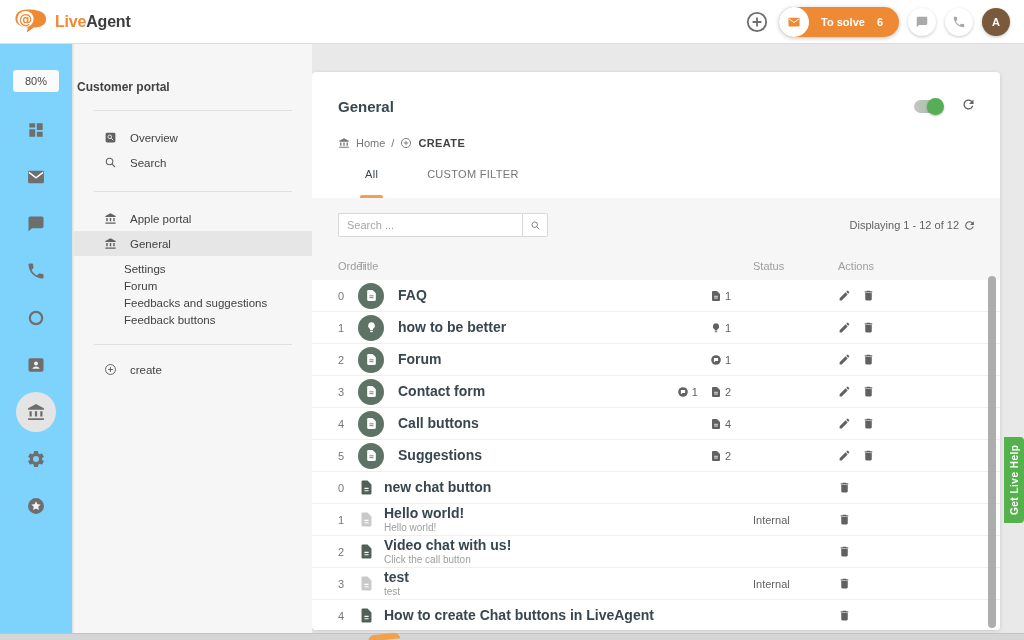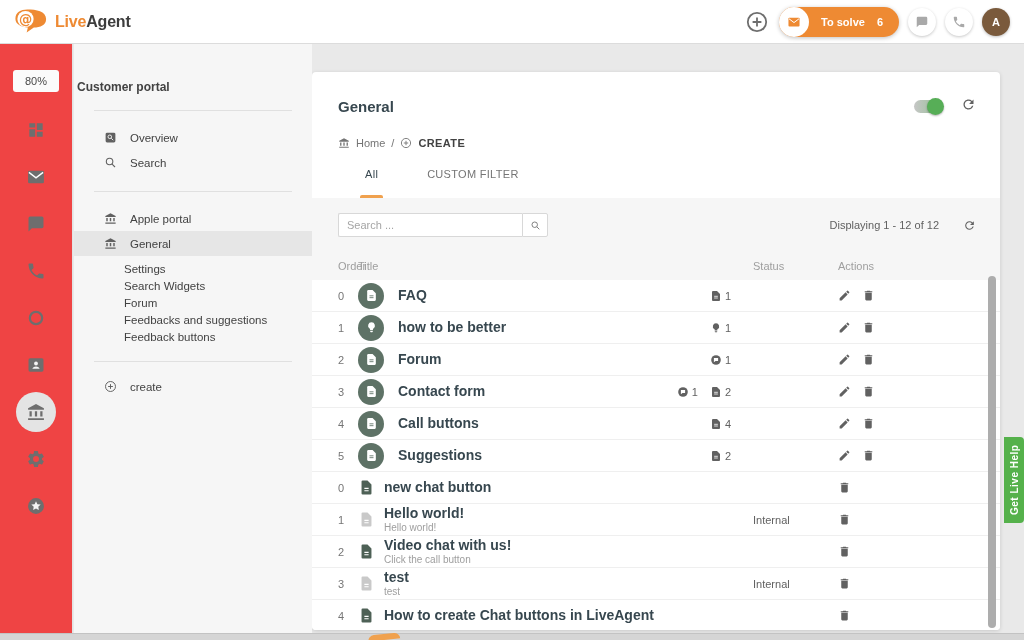--- a/index.html
+++ b/index.html
@@ -50,21 +50,21 @@
   .avatar {
     width:28px; height:28px; border-radius:50%; background:var(--avatar-brown,#7A5A3C);
     color:#fff; font-size:11px; font-weight:bold;
     display:flex; align-items:center; justify-content:center;
     box-shadow:0 1px 3px rgba(0,0,0,.25); cursor:pointer;
   }
 
   
   .rail {
     position:absolute; top:44px; left:0; bottom:0; width:73px;
-    background:#ef4444; border-right:1px solid #e3e3e3; z-index:10;
+    background:#7dd3fc; border-right:1px solid #e3e3e3; z-index:10;
   }
   .usage {
     width:46px; margin:26px auto 0; padding:5px 0; text-align:center;
     font-size:11px; color:#4a4a4a; background:#fbfbfb; border-radius:3px;
   }
   .rail-items { margin-top:14px; }
   .rail-item { height:47px; display:flex; align-items:center; justify-content:center; color:#6e6e6e; cursor:pointer; }
   .rail-item .iwrap { width:40px; height:40px; display:flex; align-items:center; justify-content:center; border-radius:50%; }
   .rail-item.selected .iwrap { background:#e4e4e4; }
   .rail-item .ic { width:20px; height:20px; }
@@ -128,21 +128,21 @@
     width:184px; height:24px; border:1px solid #d8d8d8; border-right:none;
     border-radius:2px 0 0 2px; padding:0 8px; font-size:11px; color:#616161;
     font-family:"Liberation Sans", sans-serif; background:#fff; outline:none;
   }
   .search-input::placeholder { color:#a5a5a5; }
   .search-btn {
     width:26px; height:24px; border:1px solid #d8d8d8; background:#fff; color:#757575;
     border-radius:0 2px 2px 0; display:flex; align-items:center; justify-content:center; cursor:pointer;
   }
   .search-btn .ic { width:11px; height:11px; }
-  .displaying { margin-left:auto; display:flex; align-items:center; gap:24px; font-size:11px; color:#616161;text-align:center; }
+  .displaying { margin-left:auto; display:flex; align-items:center; gap:4px; font-size:11px; color:#616161;text-align:center; }
   .displaying .ic { width:13px; height:13px; }
 
   .colhead {
     height:28px; flex:none; background:#f6f6f6; display:flex; align-items:center;
     padding:0 22px 0 26px; font-size:11px; color:#9e9e9e;
   }
   .w-order { width:20px; flex:none; }
   .w-flex { flex:1; display:flex; align-items:center; min-width:0; }
   .w-status { width:105px; flex:none; padding-left:22px; font-size:11px; color:#616161; }
   .w-actions { width:142px; flex:none; display:flex; align-items:center; gap:11px; padding-left:2px; }
@@ -376,21 +376,20 @@
         <span class="ic ">
           <svg viewBox="0 0 24 24" fill="currentColor">
             <path d="M12 2.5 2.5 7.4v2h19v-2zM4.2 11h2.7v6.3H4.2zM10.65 11h2.7v6.3h-2.7zM17.1 11h2.7v6.3h-2.7zM2.5 19.4h19v2.1h-19z"></path>
           </svg>
         </span>
         <span>General</span>
       </div>
     </nav>
   <nav class="sb-sublist">
       <div class="sb-sub">Settings</div>
-      <div class="sb-sub">Search Widgets</div>
       <div class="sb-sub">Forum</div>
       <div class="sb-sub">Feedbacks and suggestions</div>
       <div class="sb-sub">Feedback buttons</div>
     </nav>
   <div class="sb-div"></div>
   <div class="sb-item sb-create">
     <span class="ic">
         <svg viewBox="0 0 24 24" fill="currentColor">
           <circle cx="12" cy="12" r="9.2" fill="none" stroke="currentColor" stroke-width="1.8"></circle>
           <path d="M12 7.6v8.8M7.6 12h8.8" stroke="currentColor" stroke-width="1.8" fill="none"></path>

